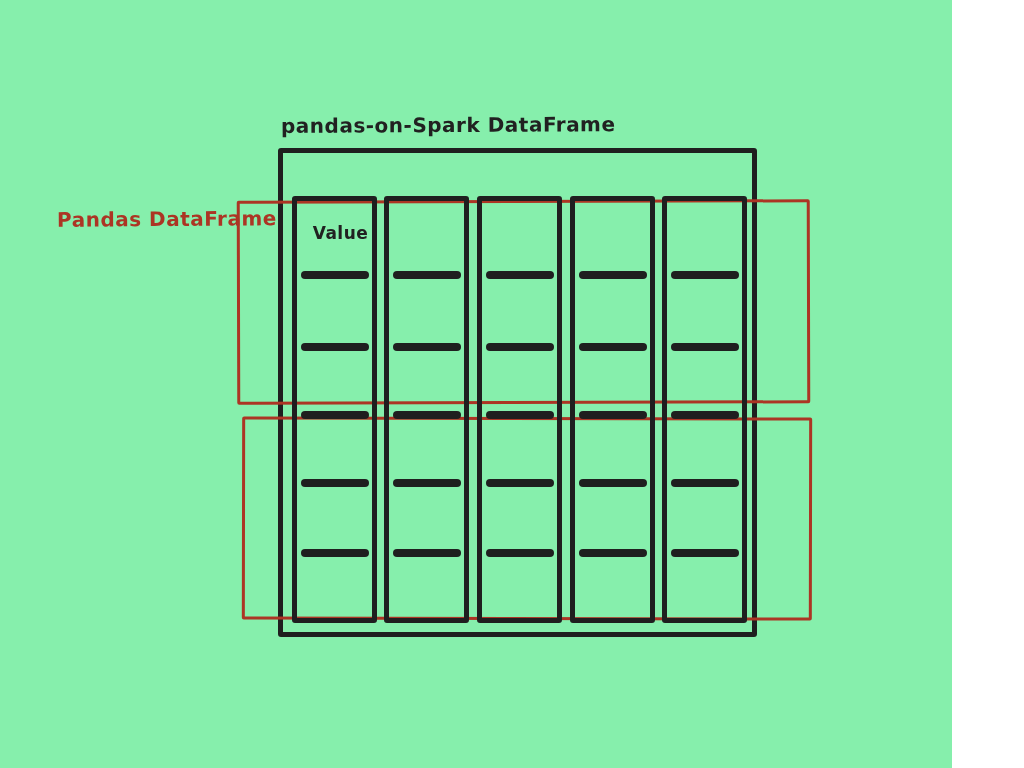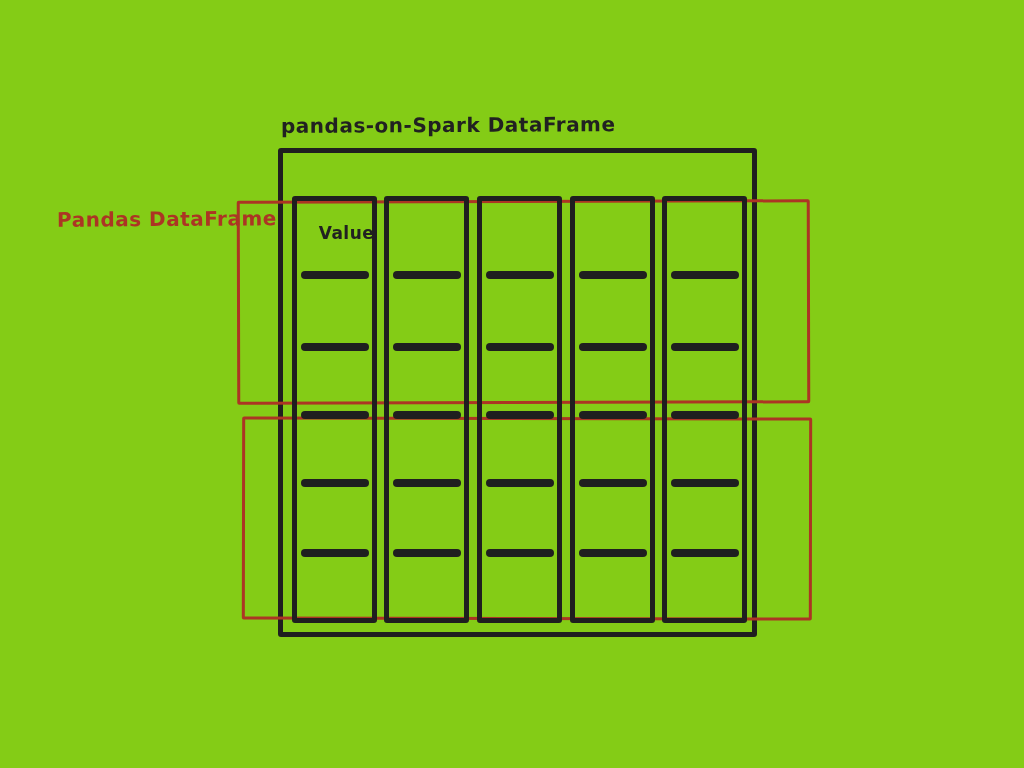--- a/index.html
+++ b/index.html
@@ -3,23 +3,23 @@
 <meta charset="utf-8">
 <style>
   html, body {
     margin: 0;
     padding: 0;
     background: #ffffff;
     font-family: "DejaVu Sans", sans-serif;
   }
   .canvas {
     position: relative;
-    width: 1024px;
+    width: 952px;
     height: 768px;
-    background: #84cc16;
+    background: #86efac;
     overflow: hidden;
   }
   .hand {
     font-family: "DejaVu Sans", sans-serif;
     color: #212121;
     letter-spacing: 0.5px;
     white-space: nowrap;
   }
   .title {
     position: absolute;
@@ -86,21 +86,21 @@
     width: 85px;
     height: 427px;
     border: 5px solid #1f1f1f;
     border-radius: 3px;
     box-sizing: border-box;
     background: transparent;
     z-index: 2;
   }
   .value-header {
     position: absolute;
-    left: 12px;
+    left: 6px;
     top: 22px;
     width: 100%;
     text-align: center;
     font-size: 17px;
     font-weight: 600;
     color: #212121;
     letter-spacing: 0.5px;
   }
   .row-dash {
     position: absolute;

